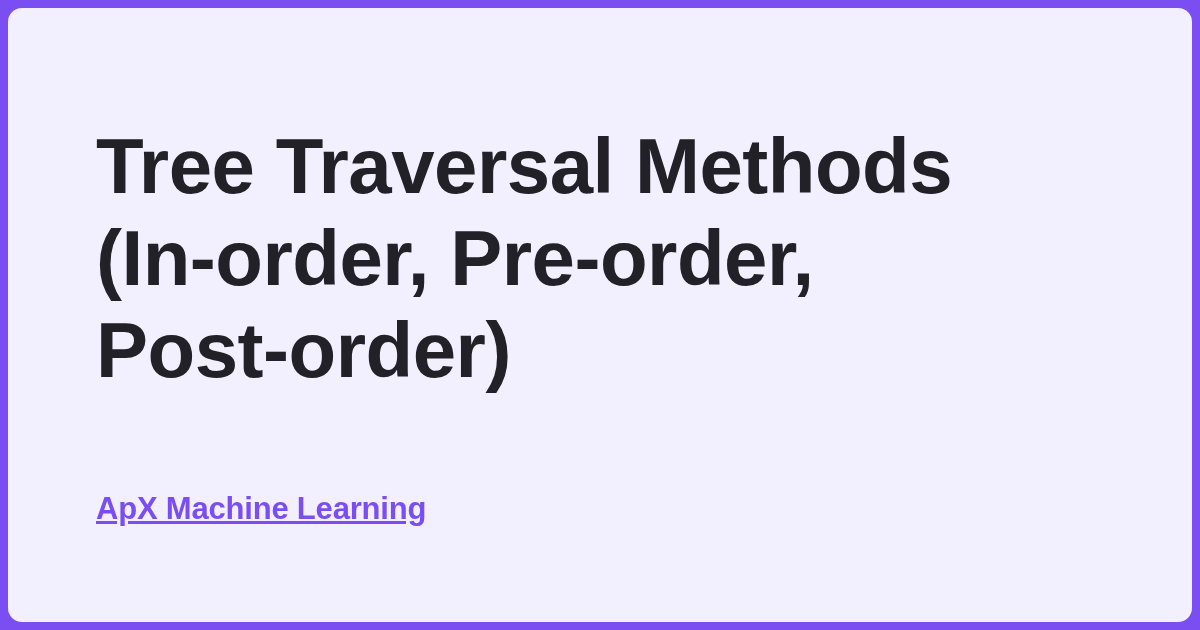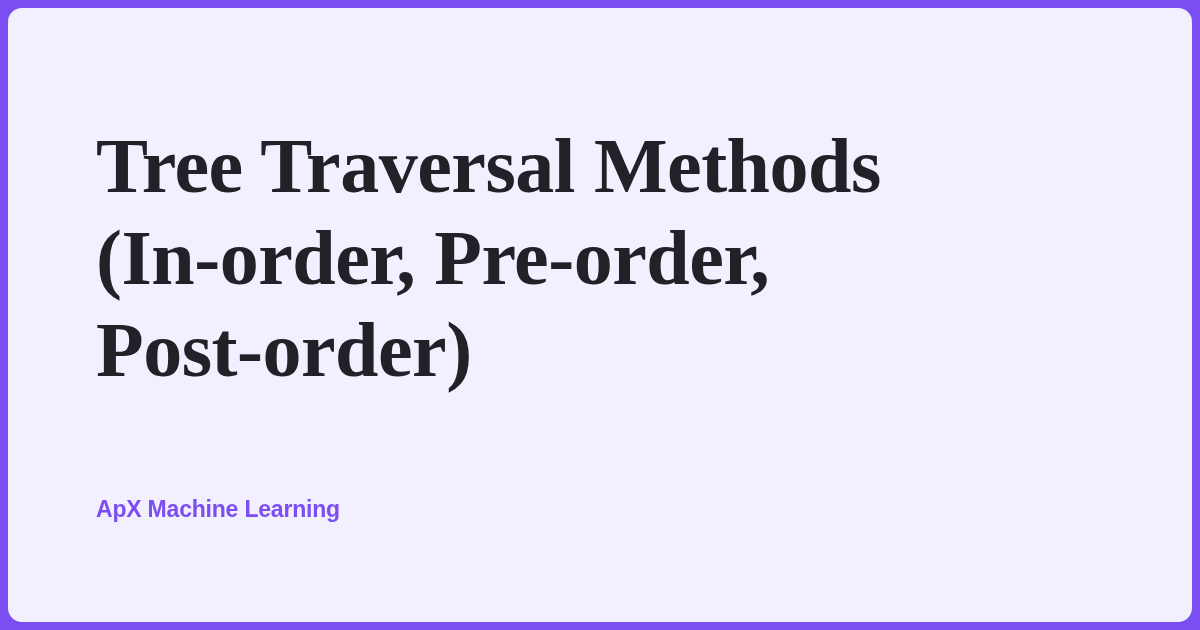--- a/index.html
+++ b/index.html
@@ -42,41 +42,42 @@
     display: flex;
     flex-direction: column;
     justify-content: flex-start;
   }
 
   .title-block {
     margin-top: 112px;
   }
 
   .title {
-    font-family: Liberation Serif, serif;
+    font-family: Liberation Sans, sans-serif;
     font-size: 78px;
     font-weight: 700;
     line-height: 92px;
     letter-spacing: -0.5px;
     color: #212127;
     max-width: 980px;
     white-space: pre-line;
   }
 
   .subtitle-block {
     margin-top: 96px;
   }
 
   .subtitle {
     font-family: "Liberation Sans", "DejaVu Sans", sans-serif;
-    font-size: 23px;
+    font-size: 31px;
     font-weight: 700;
     letter-spacing: -0.2px;
     line-height: 34px;
     color: #7b4ef2;
+    text-decoration: underline;
   }
 </style>
 </head>
 <body>
 
 <div class="og-card" style="background: rgb(123, 78, 242); padding: 8px;">
   <div class="og-inner" style="background: rgb(242, 239, 255); border-radius: 14px;">
 
     <div class="content">
 

